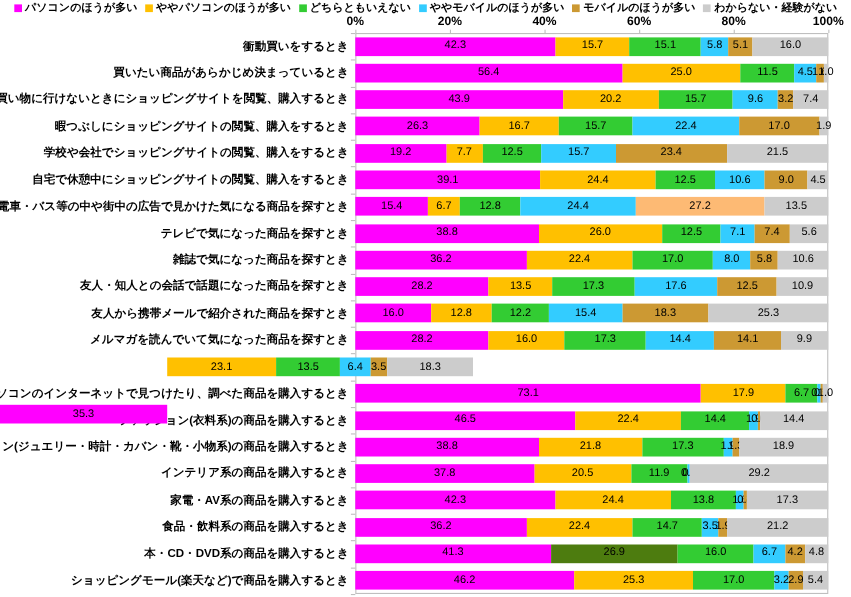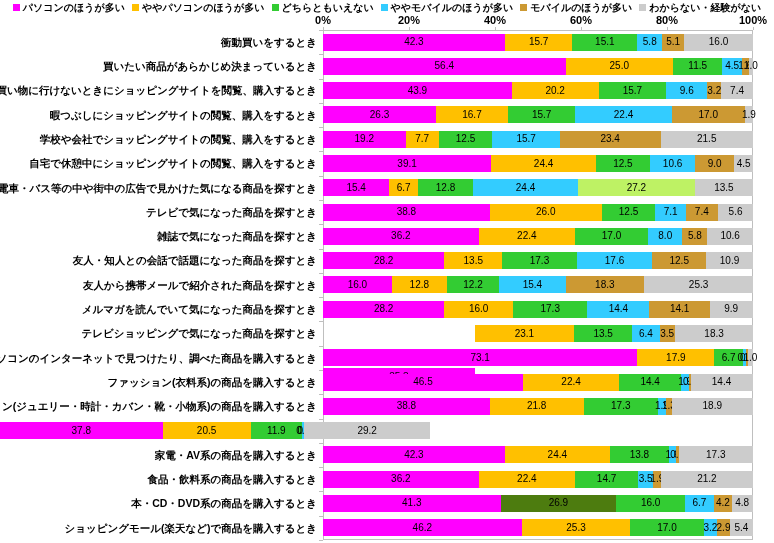--- a/index.html
+++ b/index.html
@@ -256,21 +256,21 @@
         </div>
         <div class="seg" style="width: 6.7%; background: rgb(255, 192, 0);">
           <span class="val">6.7</span>
         </div>
         <div class="seg" style="width: 12.8%; background: rgb(51, 204, 51);">
           <span class="val">12.8</span>
         </div>
         <div class="seg" style="width: 24.4%; background: rgb(51, 204, 255);">
           <span class="val">24.4</span>
         </div>
-        <div class="seg" style="width: 27.2%; background: #bef264;">
+        <div class="seg" style="width: 27.2%; background: #fdba74;">
           <span class="val">27.2</span>
         </div>
         <div class="seg" style="width: 13.5%; background: rgb(204, 204, 204);">
           <span class="val">13.5</span>
         </div>
       </div>
     </div>
     <div class="row">
       <div class="rowlabel">テレビで気になった商品を探すとき</div>
       <div class="barwrap">
@@ -380,21 +380,20 @@
         </div>
         <div class="seg" style="width: 14.1%; background: rgb(204, 153, 51);">
           <span class="val">14.1</span>
         </div>
         <div class="seg" style="width: 9.9%; background: rgb(204, 204, 204);">
           <span class="val">9.9</span>
         </div>
       </div>
     </div>
     <div class="row">
-      <div class="rowlabel">テレビショッピングで気になった商品を探すとき</div>
       <div class="barwrap">
         <div class="seg" style="width: 35.3%; background: rgb(255, 0, 255); margin-top: 43px;">
           <span class="val">35.3</span>
         </div>
         <div class="seg" style="width: 23.1%; background: rgb(255, 192, 0);">
           <span class="val">23.1</span>
         </div>
         <div class="seg" style="width: 13.5%; background: rgb(51, 204, 51);">
           <span class="val">13.5</span>
         </div>
@@ -472,20 +471,21 @@
         </div>
         <div class="seg" style="width: 1.3%; background: rgb(204, 153, 51);">
           <span class="val">1.3</span>
         </div>
         <div class="seg" style="width: 18.9%; background: rgb(204, 204, 204);">
           <span class="val">18.9</span>
         </div>
       </div>
     </div>
     <div class="row">
+      <div class="rowlabel">インテリア系の商品を購入するとき</div>
       <div class="barwrap">
         <div class="seg" style="width: 37.8%; background: rgb(255, 0, 255);">
           <span class="val">37.8</span>
         </div>
         <div class="seg" style="width: 20.5%; background: rgb(255, 192, 0);">
           <span class="val">20.5</span>
         </div>
         <div class="seg" style="width: 11.9%; background: rgb(51, 204, 51);">
           <span class="val">11.9</span>
         </div>

